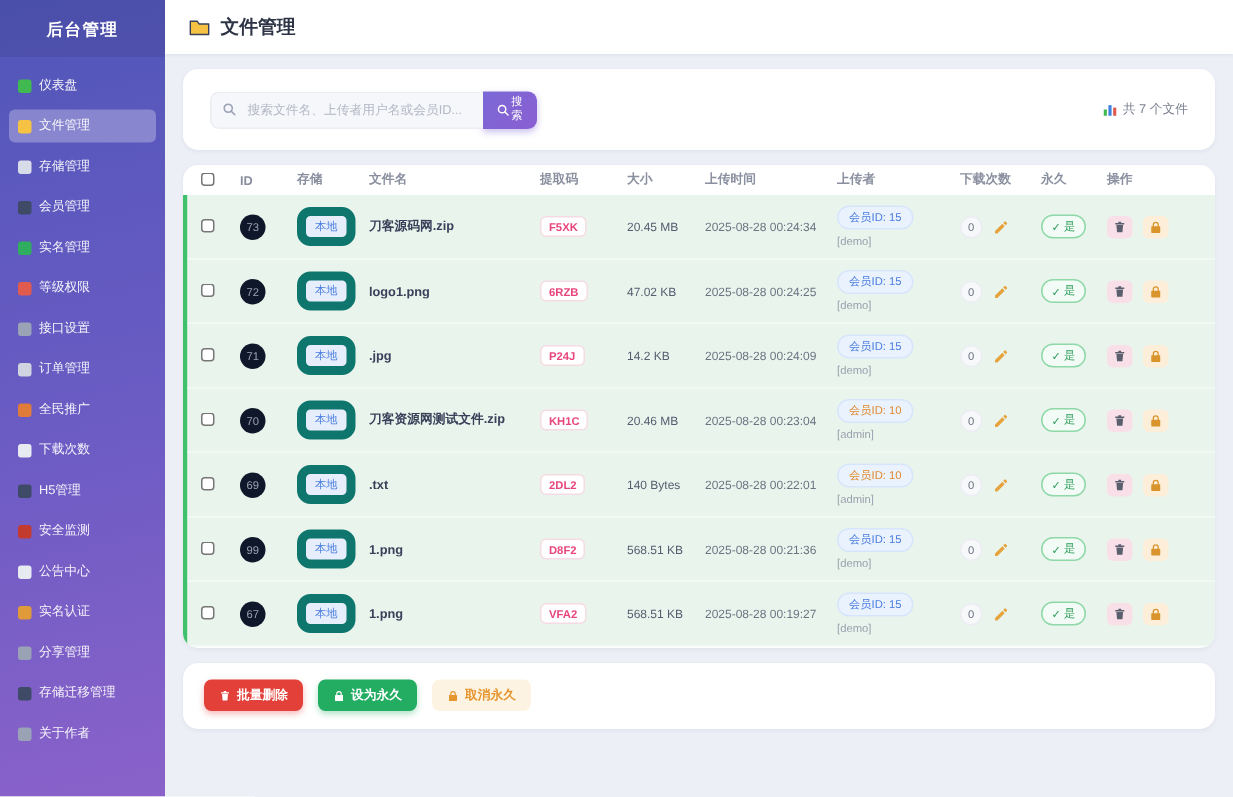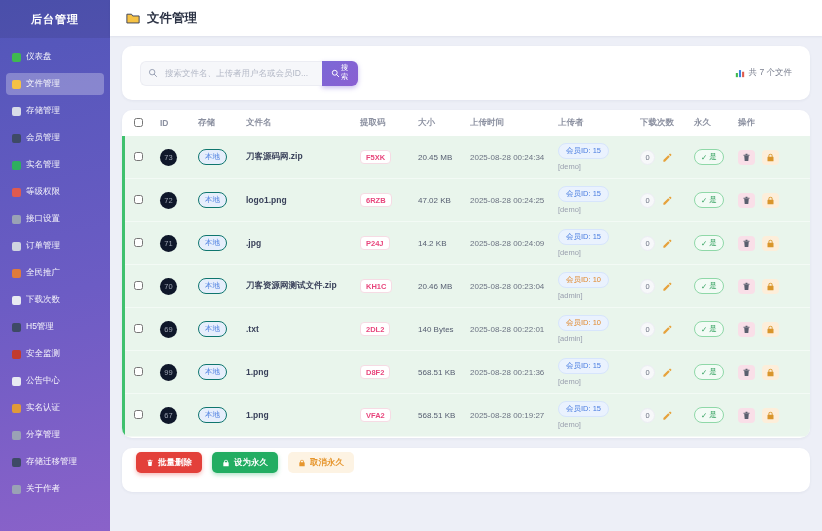--- a/index.html
+++ b/index.html
@@ -23,45 +23,45 @@
 .input-wrap{position:relative;display:flex;align-items:center}
 .search-input{width:182px;height:25px;background:#f6f7fa;border:1px solid #ecedf3;border-right:none;border-radius:6px 0 0 6px;font-size:8.5px;padding:0 6px 0 24px;color:#3a4154;outline:none;font-family:inherit}
 .search-input::placeholder{color:#b3b8c6}
 .input-magnifier{position:absolute;left:8px;color:#9aa2b5;width:10px;height:10px}
 .search-btn{width:36px;height:25px;border:none;border-radius:0 6px 6px 0;background:linear-gradient(135deg,#7b68d6,#8a5fd2);color:#fff;display:flex;align-items:center;justify-content:center;gap:0;cursor:pointer;box-shadow:0 2px 5px rgba(120,95,215,.4);font-family:inherit}
 .search-btn .lbl{font-size:7.5px;width:9px;line-height:1.15;text-align:center}
 .file-count{margin-left:auto;display:flex;align-items:center;gap:4px;font-size:8.5px;color:#7b8090}
 
 .table-card{overflow:hidden;padding-bottom:1px}
 .thead-row,.trow{display:grid;grid-template-columns:26px 38px 48px 114px 58px 52px 88px 82px 54px 44px auto;align-items:center}
-.thead-row{height:26px;padding:0 10px 0 12px;font-size:8.5px;color:#8b90a0}
+.thead-row{height:20px;padding:0 10px 0 12px;font-size:8.5px;color:#8b90a0}
 .th{font-weight:bold;color:#8b90a0}
 .table-body{border-left:3px solid #3fc06d}
 .trow{height:43px;background:#e9f5ec;padding:0 10px 0 9px;border-bottom:1px solid #f3faf5;font-size:8.5px;color:#525a6e}
 .cb{width:9px;height:9px;accent-color:#7b68d6;cursor:pointer}
 .id-badge{display:inline-flex;align-items:center;justify-content:center;min-width:17px;height:17px;border-radius:9px;background:#0f172a;color:#9aa0af;font-size:7.5px;padding:0 3px}
-.storage-badge{display:inline-block;padding:2px 6px;border-radius:9px;background:#e6eefc;border:1px solid #0f766e;color:#4a7de0;font-size:7.5px}
+.storage-badge{display:inline-block;padding:2px 6px;border-radius:9px;background:#e6eefc;border:6px solid #0f766e;color:#4a7de0;font-size:7.5px}
 .file-name{font-weight:bold;color:#39415a;overflow:hidden;text-overflow:ellipsis;white-space:nowrap;padding-right:6px}
 .code-badge{display:inline-block;padding:1.5px 5px;border-radius:4px;background:#fff;border:1px solid #f6dbe4;color:#e8457c;font-size:7.5px;font-weight:bold}
 .size-cell{font-size:8px;color:#555d70}
 .time-cell{font-size:8px;color:#6c7383}
 .uploader-cell{display:flex;flex-direction:column;align-items:flex-start;gap:3px}
 .uploader-badge{padding:2px 7px;border-radius:9px;background:#eaf2fe;border:1px solid #d7e5fc;color:#4a7de0;font-size:7.5px;white-space:nowrap;cursor:pointer}
 .uploader-badge.vip{color:#e08a2e}
 .uploader-sub{font-size:7.5px;color:#9aa0af}
 .dl-cell{display:flex;align-items:center;gap:7px}
 .dl-badge{width:15px;height:15px;border-radius:50%;background:#f7f8fa;border:1px solid #ecedf3;display:flex;align-items:center;justify-content:center;font-size:7.5px;color:#6c7383}
 .edit-btn{color:#e6a23c;width:11px;height:11px;cursor:pointer;display:inline-flex}
 .perm-badge{display:inline-flex;align-items:center;gap:2px;padding:2px 6px;border-radius:9px;border:1px solid #8fd8a8;background:#f2fbf5;color:#2e9e5b;font-size:7.5px;cursor:pointer;white-space:nowrap}
 .ops-cell{display:flex;align-items:center}
 .op-btn{width:17px;height:15px;border:none;border-radius:4px;display:inline-flex;align-items:center;justify-content:center;cursor:pointer;margin-right:7px}
 .op-del{background:#f9dfe8;color:#5a5f6e}
 .op-lock{background:#fdeeda;color:#d9952b}
 
-.footer-card{height:44px;display:flex;align-items:flex-start;gap:10px;padding:4px 14px;margin-top:10px}
+.footer-card{height:44px;display:flex;align-items:flex-end;gap:10px;padding:12px 14px;margin-top:10px}
 .footer-btn{height:21px;padding:0 10px;border:none;border-radius:5px;font-size:8.5px;display:inline-flex;align-items:center;gap:4px;cursor:pointer;font-weight:bold;font-family:inherit}
 .btn-delete{background:#e3403a;color:#fff;box-shadow:0 2px 4px rgba(227,64,58,.35)}
 .btn-permanent{background:#22ad62;color:#fff;box-shadow:0 2px 4px rgba(34,173,98,.35)}
 .btn-cancel-perm{background:#fdf3e3;color:#e6962e}
 svg{display:block}
 </style>
 </head>
 <body>
 
 <aside class="sidebar">

